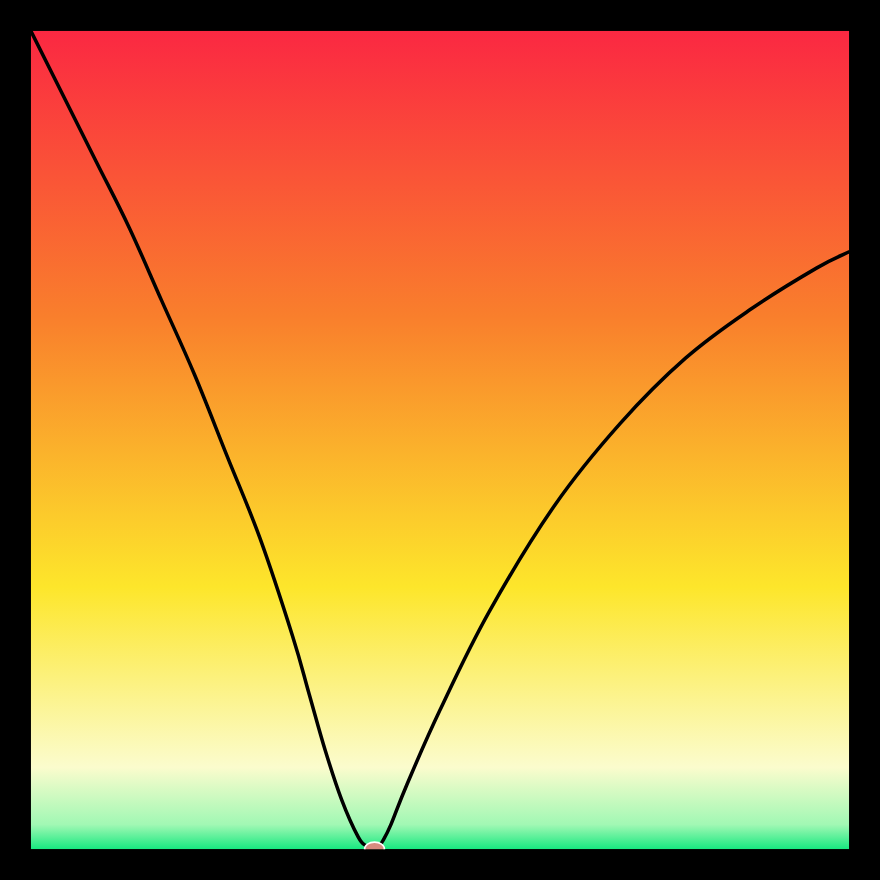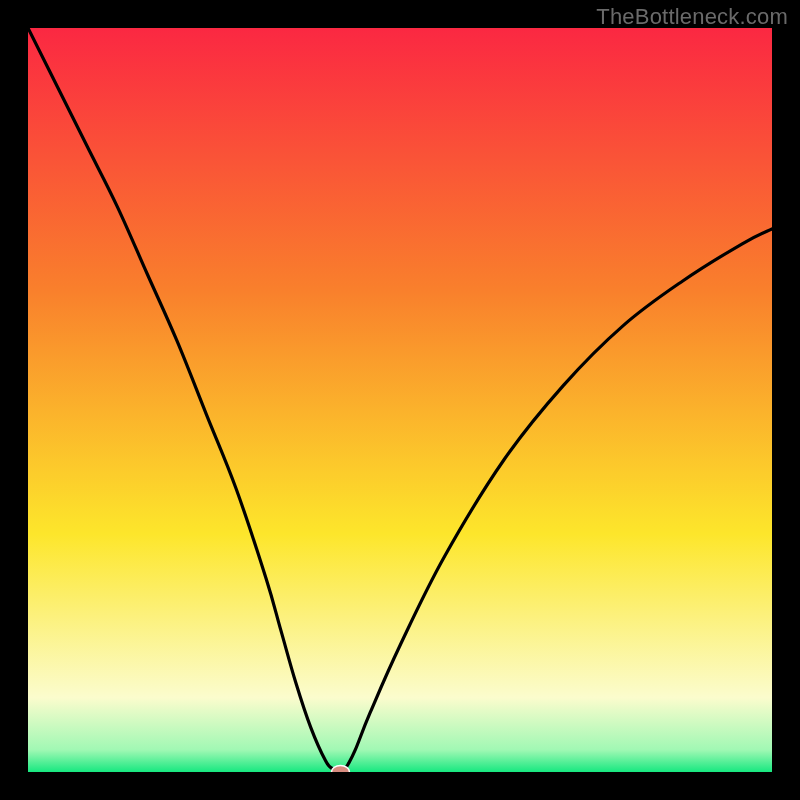--- a/index.html
+++ b/index.html
@@ -38,21 +38,20 @@
     position: absolute;
     inset: 0;
     width: 100%;
     height: 100%;
   }
 </style>
 </head>
 <body>
 
 <div class="frame">
-  <div class="watermark">TheBottleneck.com</div>
   <div class="plot">
     <svg viewBox="0 0 744 744" preserveAspectRatio="none">
       <defs>
         <linearGradient id="bgGrad" x1="0" y1="0" x2="0" y2="1">
             <stop offset="0%" stop-color="#fb2842"></stop>
             <stop offset="35%" stop-color="#f97f2c"></stop>
             <stop offset="68%" stop-color="#fde62b"></stop>
             <stop offset="90%" stop-color="#fbfccd"></stop>
             <stop offset="97%" stop-color="#a1f8b4"></stop>
             <stop offset="100%" stop-color="#17e880"></stop>

